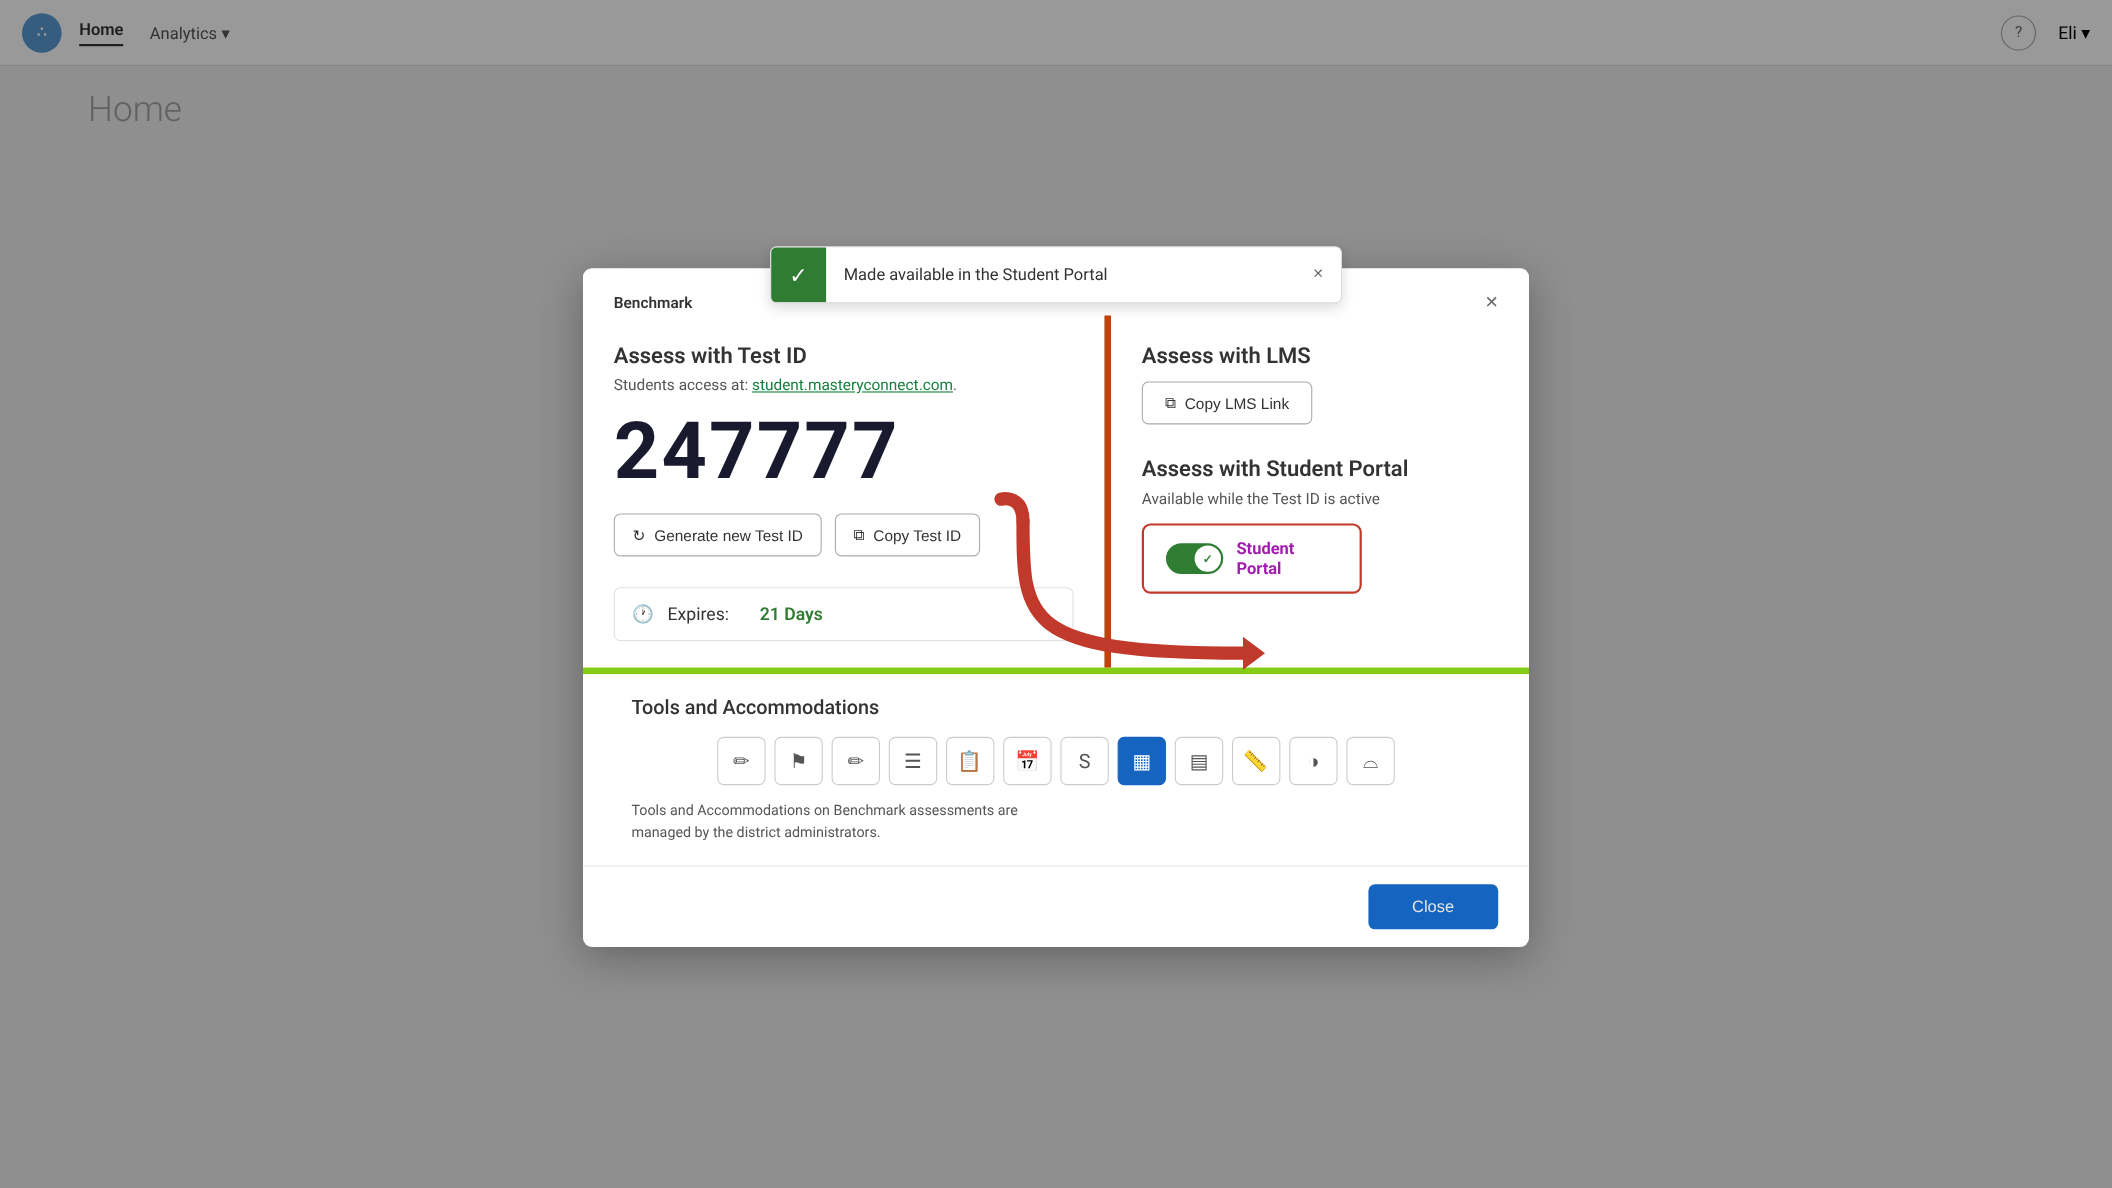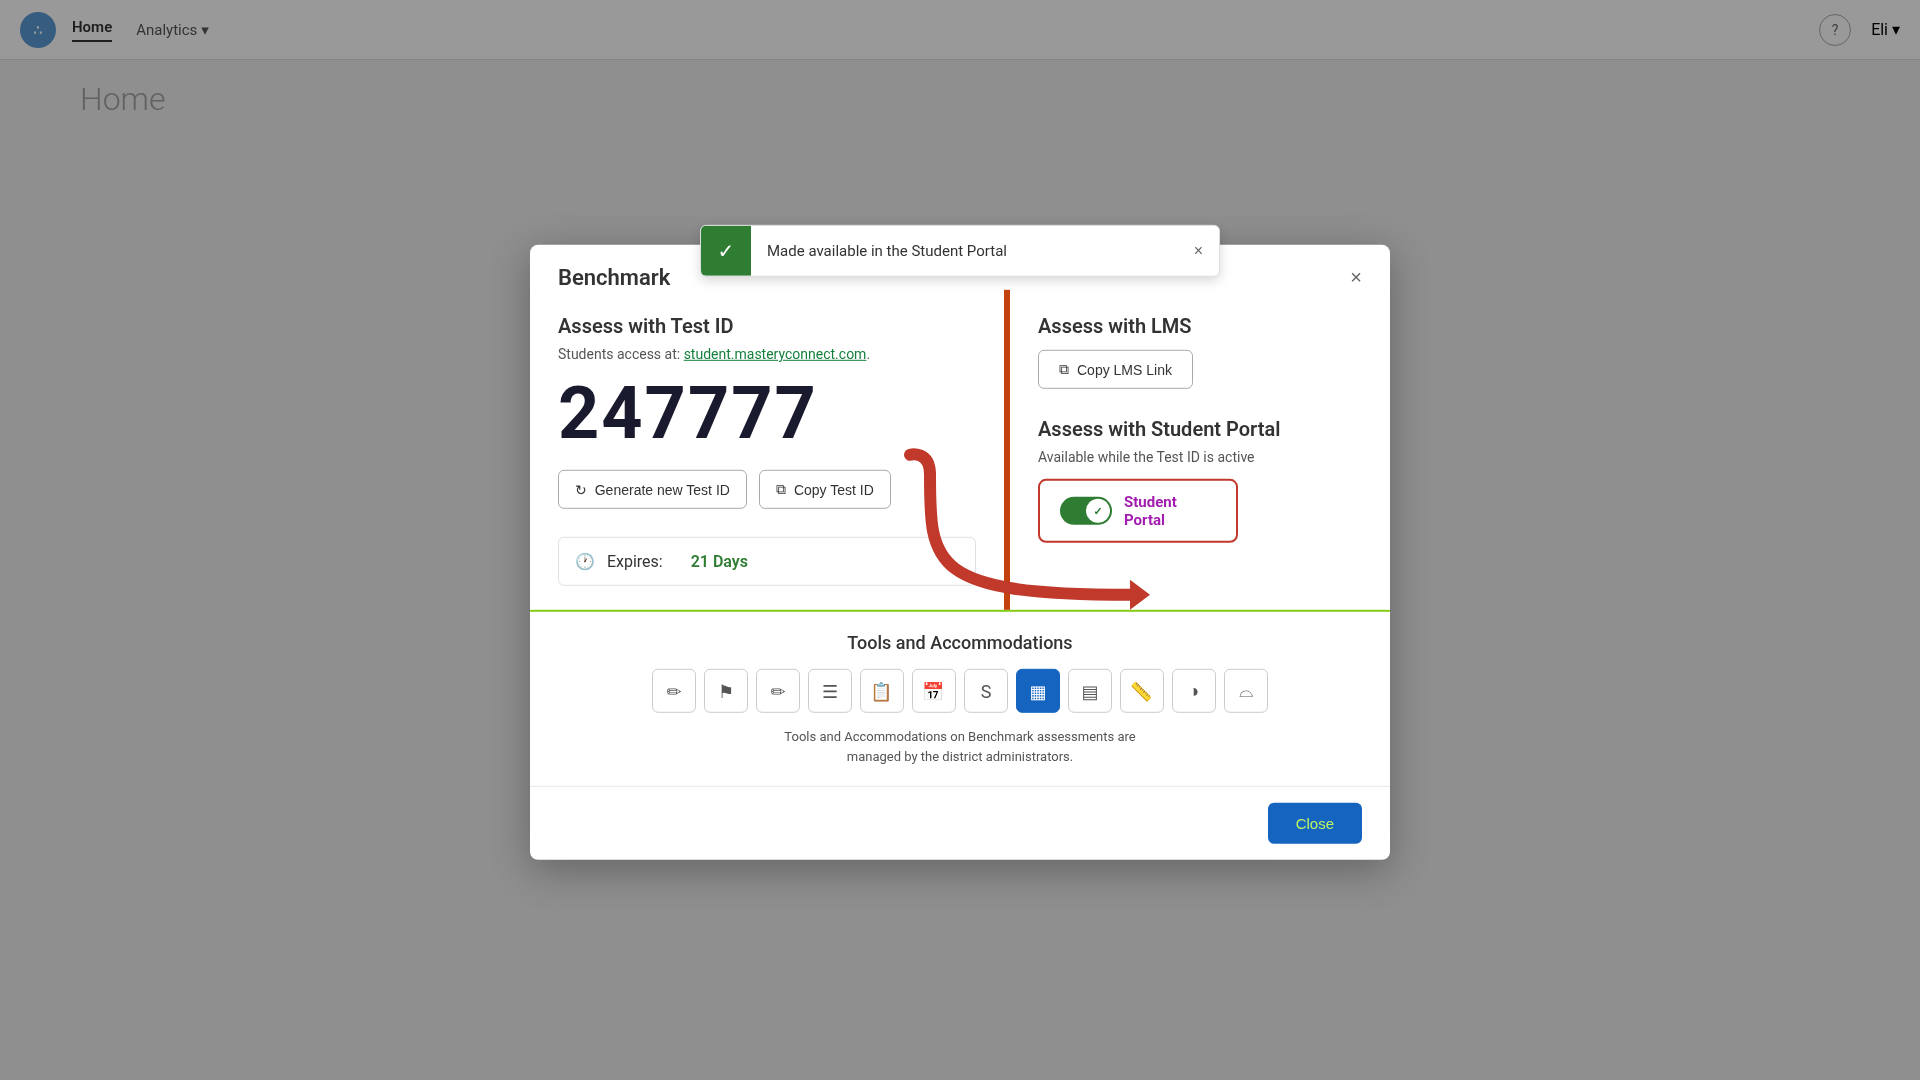--- a/index.html
+++ b/index.html
@@ -119,21 +119,21 @@
 
     
     .modal-header {
       padding: 20px 28px 0;
       display: flex;
       justify-content: space-between;
       align-items: center;
     }
 
     .modal-title {
-      font-size: 22px;
+      font-size: 14px;
       font-weight: 600;
       color: #333;
     }
 
     .modal-header-close {
       background: none;
       border: none;
       font-size: 20px;
       color: #666;
       cursor: pointer;
@@ -295,23 +295,22 @@
     }
 
     
     .red-arrow {
       position: absolute;
       pointer-events: none;
     }
 
     
     .tools-section {
-      padding: 20px 32px;
-      border-top: 2px solid #84cc16;
-      text-align: center;
+      padding: 20px 44px;
+      border-top: 6px solid #84cc16;
     }
 
     .tools-title {
       font-size: 18px;
       font-weight: 500;
       color: #333;
       margin-bottom: 16px;
     }
 
     .tools-icons {
@@ -350,24 +349,24 @@
     
     .modal-footer {
       padding: 16px 28px;
       border-top: 1px solid #e8e8e8;
       display: flex;
       justify-content: flex-end;
     }
 
     .btn-close {
       background: #1565c0;
-      color: #bef264;
+      color: #e5e5e5;
       border: none;
       border-radius: 6px;
-      padding: 12px 28px;
+      padding: 12px 40px;
       font-size: 15px;
       font-weight: 500;
       cursor: pointer;
     }
 
     
     .bg-content {
       position: absolute;
       top: 80px;
       left: 80px;

